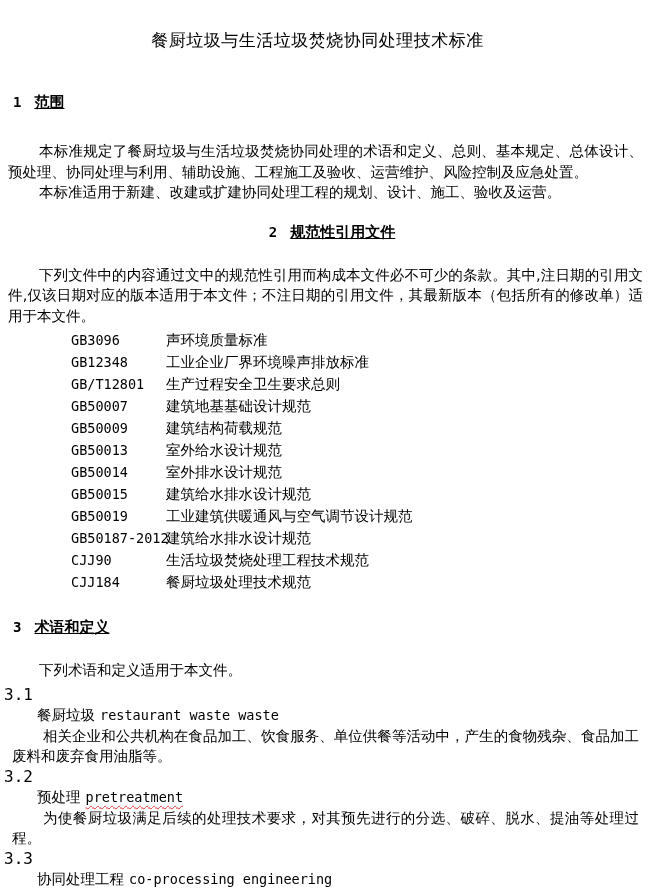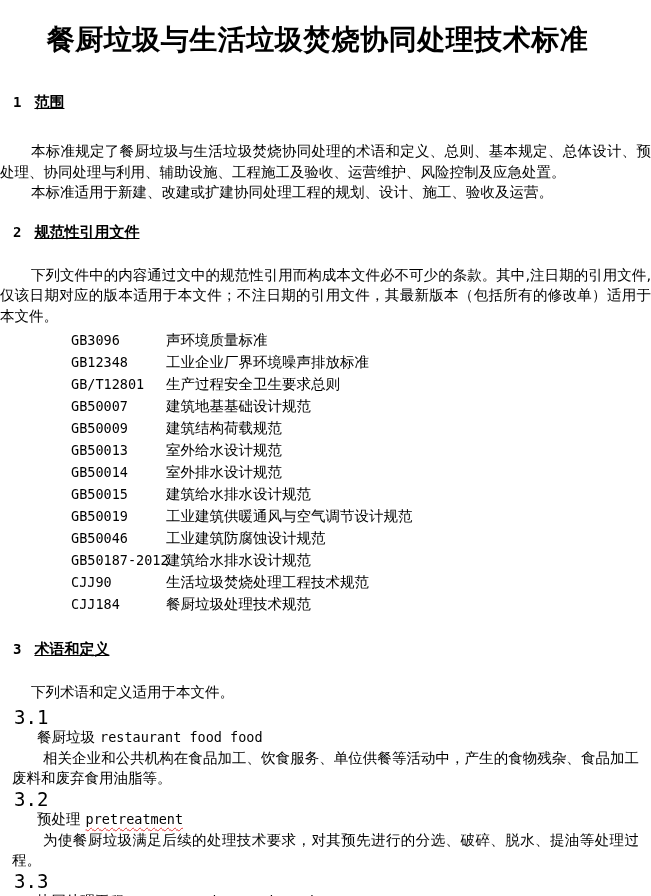--- a/index.html
+++ b/index.html
@@ -15,43 +15,43 @@
     font-family: "DejaVu Sans", sans-serif;
   }
   .doc {
     width: 651px;
     height: 896px;
     position: relative;
   }
   .title {
     margin: 28px 16px 0 0;
     text-align: center;
-    font-size: 28px;
-    font-weight: bold;
+    font-size: 17px;
+    font-weight: normal;
     line-height: 24px;
     letter-spacing: 0.5px;
   }
   .heading {
     margin-left: 13px;
     font-size: 15px;
     font-weight: bold;
     line-height: 16px;
     text-decoration: underline;
   }
   .heading .hnum {
     display: inline-block;
     margin-right: 13px;
     font-family: "DejaVu Sans Mono", monospace;
     font-size: 14px;
   }
   .h-s1 { margin-top: 42px; }
-  .h-s2 { margin-top: 21px; }
+  .h-s2 { margin-top: 21px; text-align: center; }
   .h-s3 { margin-top: 26px; }
   .para {
-    margin: 0 0;
+    margin: 0 8px;
     font-size: 14.5px;
     line-height: 20.5px;
     text-indent: 31px;
     text-align: justify;
   }
   .p-s1a { margin-top: 31px; }
   .p-s2  { margin-top: 25px; }
   .reflist {
     margin-top: 3px;
   }
@@ -68,23 +68,23 @@
     vertical-align: baseline;
   }
   .reftitle {
     font-size: 14.5px;
   }
   .intro { margin-top: 25px; }
   .terms {
     margin-top: 4px;
   }
   .termnum {
-    margin-left: 14px;
+    margin-left: 4px;
     font-family: "DejaVu Sans Mono", monospace;
-    font-size: 19px;
+    font-size: 16px;
     line-height: 20.5px;
   }
   .termline {
     margin-left: 37px;
     font-size: 14.5px;
     line-height: 20.5px;
   }
   .termen {
     font-family: "DejaVu Sans Mono", monospace;
     font-size: 13.5px;
@@ -145,43 +145,40 @@
     <div class="refrow">
       <span class="refcode">GB50014</span><span class="reftitle">室外排水设计规范</span>
     </div>
     <div class="refrow">
       <span class="refcode">GB50015</span><span class="reftitle">建筑给水排水设计规范</span>
     </div>
     <div class="refrow">
       <span class="refcode">GB50019</span><span class="reftitle">工业建筑供暖通风与空气调节设计规范</span>
     </div>
     <div class="refrow">
-      <span class="refcode">GB50046</span><span class="reftitle">工业建筑防腐蚀设计规范</span>
-    </div>
-    <div class="refrow">
       <span class="refcode">GB50187-2012</span><span class="reftitle">建筑给水排水设计规范</span>
     </div>
     <div class="refrow">
       <span class="refcode">CJJ90</span><span class="reftitle">生活垃圾焚烧处理工程技术规范</span>
     </div>
     <div class="refrow">
       <span class="refcode">CJJ184</span><span class="reftitle">餐厨垃圾处理技术规范</span>
     </div>
   </div>
 
   <div class="heading h-s3">
     <span class="hnum">3</span><span class="htext">术语和定义</span>
   </div>
   <p class="para intro">下列术语和定义适用于本文件。</p>
 
   <div class="terms">
 
     <div class="termnum">3.1</div>
     <div class="termline">
-      <span class="termzh">餐厨垃圾</span><span class="termen">restaurant food food</span>
+      <span class="termzh">餐厨垃圾</span><span class="termen">restaurant waste waste</span>
     </div>
     <p class="termdef">相关企业和公共机构在食品加工、饮食服务、单位供餐等活动中，产生的食物残杂、食品加工废料和废弃食用油脂等。</p>
 
     <div class="termnum">3.2</div>
     <div class="termline">
       <span class="termzh">预处理</span><span class="termen squiggle">pretreatment</span>
     </div>
     <p class="termdef">为使餐厨垃圾满足后续的处理技术要求，对其预先进行的分选、破碎、脱水、提油等处理过程。</p>
 
     <div class="termnum">3.3</div>

